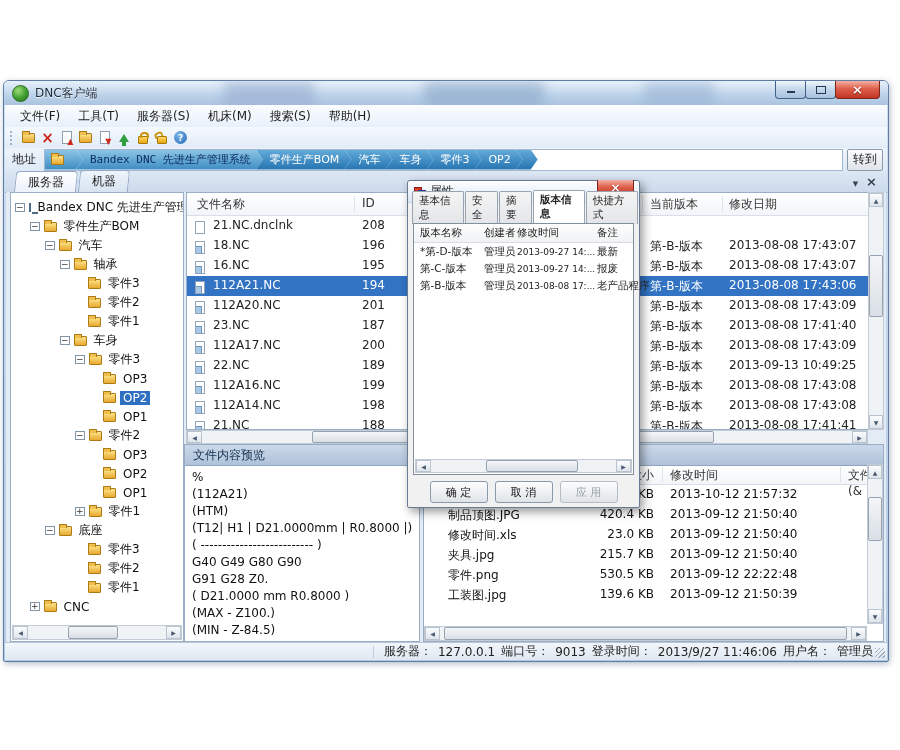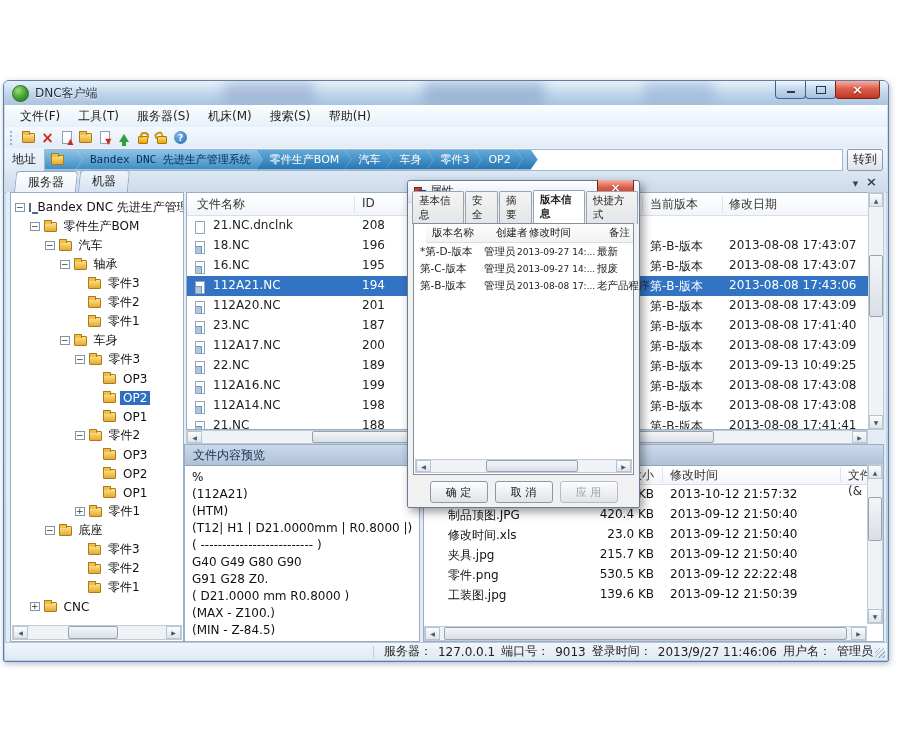--- a/index.html
+++ b/index.html
@@ -149,21 +149,21 @@
   .dlg-ic::after{content:"";position:absolute;left:4px;top:3px;width:6px;height:6px;background:#3a6fd2;border:1px solid #1f3e8c;}
   #dlg-close{position:absolute;right:5px;top:-1px;width:35px;height:16px;border:1px solid #7e2417;border-top:none;
     border-radius:0 0 4px 4px;background:linear-gradient(#f4b0a6,#dd5f4a 45%,#c03523);
     display:flex;align-items:center;justify-content:center;}
   #dlg-close::before{content:"×";color:#fff;font-weight:bold;font-size:12px;line-height:10px;text-shadow:0 1px 1px #7a1d10;}
   #dlg-tabs{position:absolute;left:4px;top:24px;height:19px;display:flex;align-items:flex-end;}
   .dtab{padding:2px 6px;font-size:10.5px;border:1px solid #9aa4b0;border-bottom:none;border-radius:2px 2px 0 0;
     background:linear-gradient(#f4f4f4,#e3e5e8);margin-right:1px;color:#222;}
   .dtab.active{background:#fff;position:relative;top:1px;padding-bottom:4px;font-weight:bold;}
   #dlg-frame{position:absolute;left:5px;right:5px;top:42px;height:252px;background:#fff;border:1px solid #828f9c;box-sizing:border-box;}
-  #vtable-head{position:relative;height:18px;border-bottom:1px solid #d7dde3;background:linear-gradient(#fdfdfd,#f0f2f4);margin-left:12px;}
+  #vtable-head{position:relative;height:18px;border-bottom:1px solid #d7dde3;background:linear-gradient(#fdfdfd,#f0f2f4);}
   #vtable-head span,.vrow span{position:absolute;top:2px;font-size:10.5px;color:#222;white-space:nowrap;}
   .vc1{left:6px;} .vc2{left:70px;} .vc3{left:103px;} .vc4{left:183px;}
   .vrow{position:relative;height:17px;}
   .vrow .vc3{font-size:9px;top:4px;}
   #dlg-hscroll{position:absolute;left:1px;right:1px;bottom:1px;height:14px;}
   #dlg-btns{position:absolute;left:0;right:0;top:300px;display:flex;justify-content:center;gap:7px;}
   .dbtn{width:56px;height:20px;border:1px solid #8a9aab;border-radius:3px;background:linear-gradient(#fdfdfd,#dfe3e8);
     display:flex;align-items:center;justify-content:center;font-size:11px;color:#111;}
   .dbtn.disabled{color:#9aa2ab;border-color:#b4bdc6;}
 </style>

